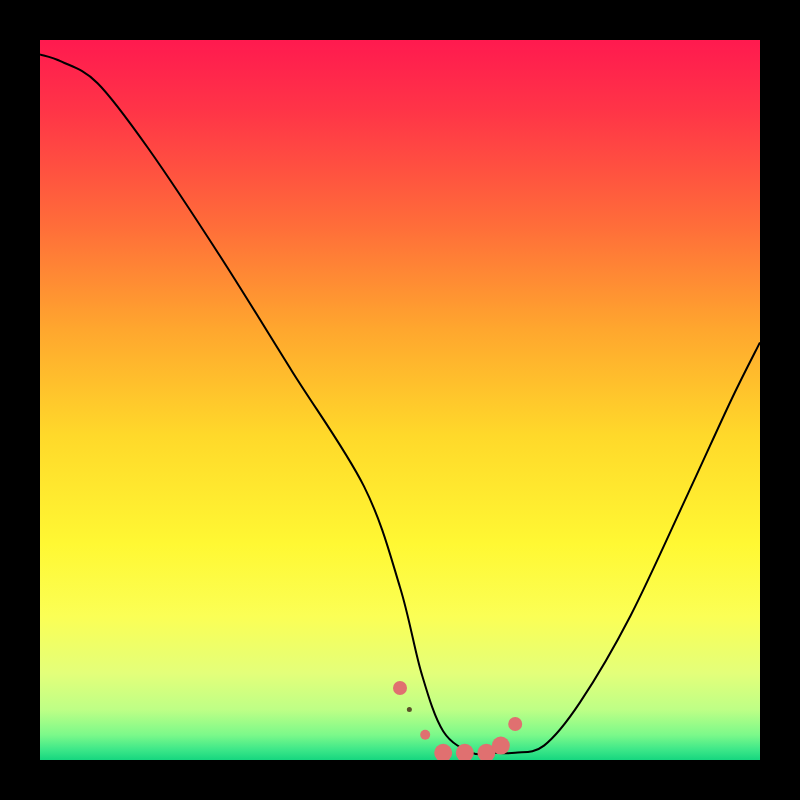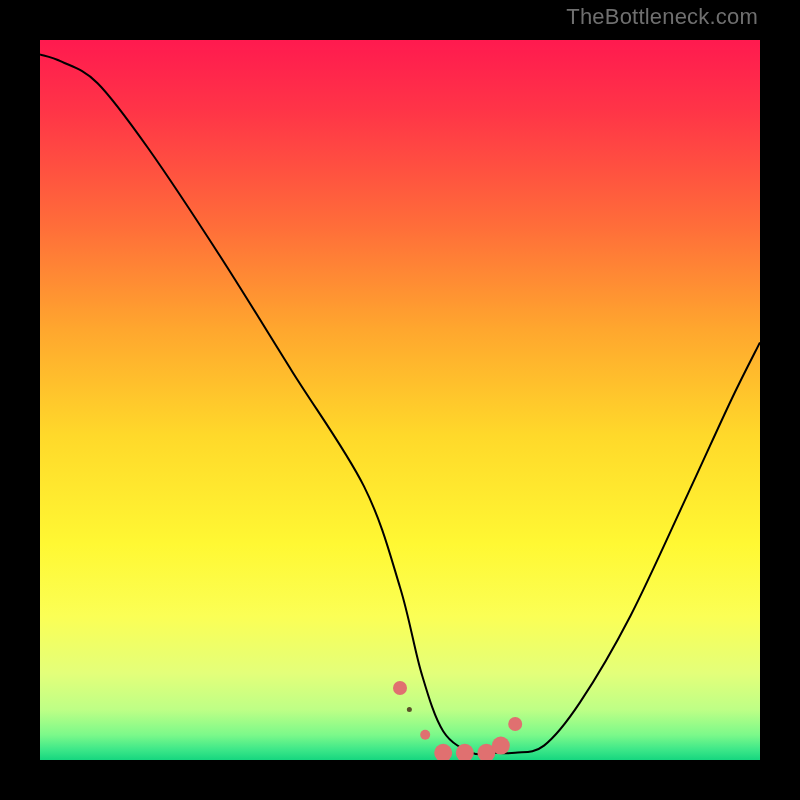--- a/index.html
+++ b/index.html
@@ -46,21 +46,20 @@
     color: #6f6f6f;
     font-family: Arial, Helvetica, sans-serif;
     font-size: 22px;
     letter-spacing: 0.2px;
   }
 </style>
 </head>
 <body>
 
 <div class="frame">
-  <div class="watermark">TheBottleneck.com</div>
   <div class="plot">
     <svg class="gradient" viewBox="0 0 720 720" preserveAspectRatio="none">
       <defs>
         <linearGradient id="grad" x1="0" y1="0" x2="0" y2="1">
             <stop offset="0%" stop-color="#ff1a4f"></stop>
             <stop offset="10%" stop-color="#ff3547"></stop>
             <stop offset="25%" stop-color="#ff6a3a"></stop>
             <stop offset="40%" stop-color="#ffa62e"></stop>
             <stop offset="55.00000000000001%" stop-color="#ffd92a"></stop>
             <stop offset="70%" stop-color="#fff833"></stop>

